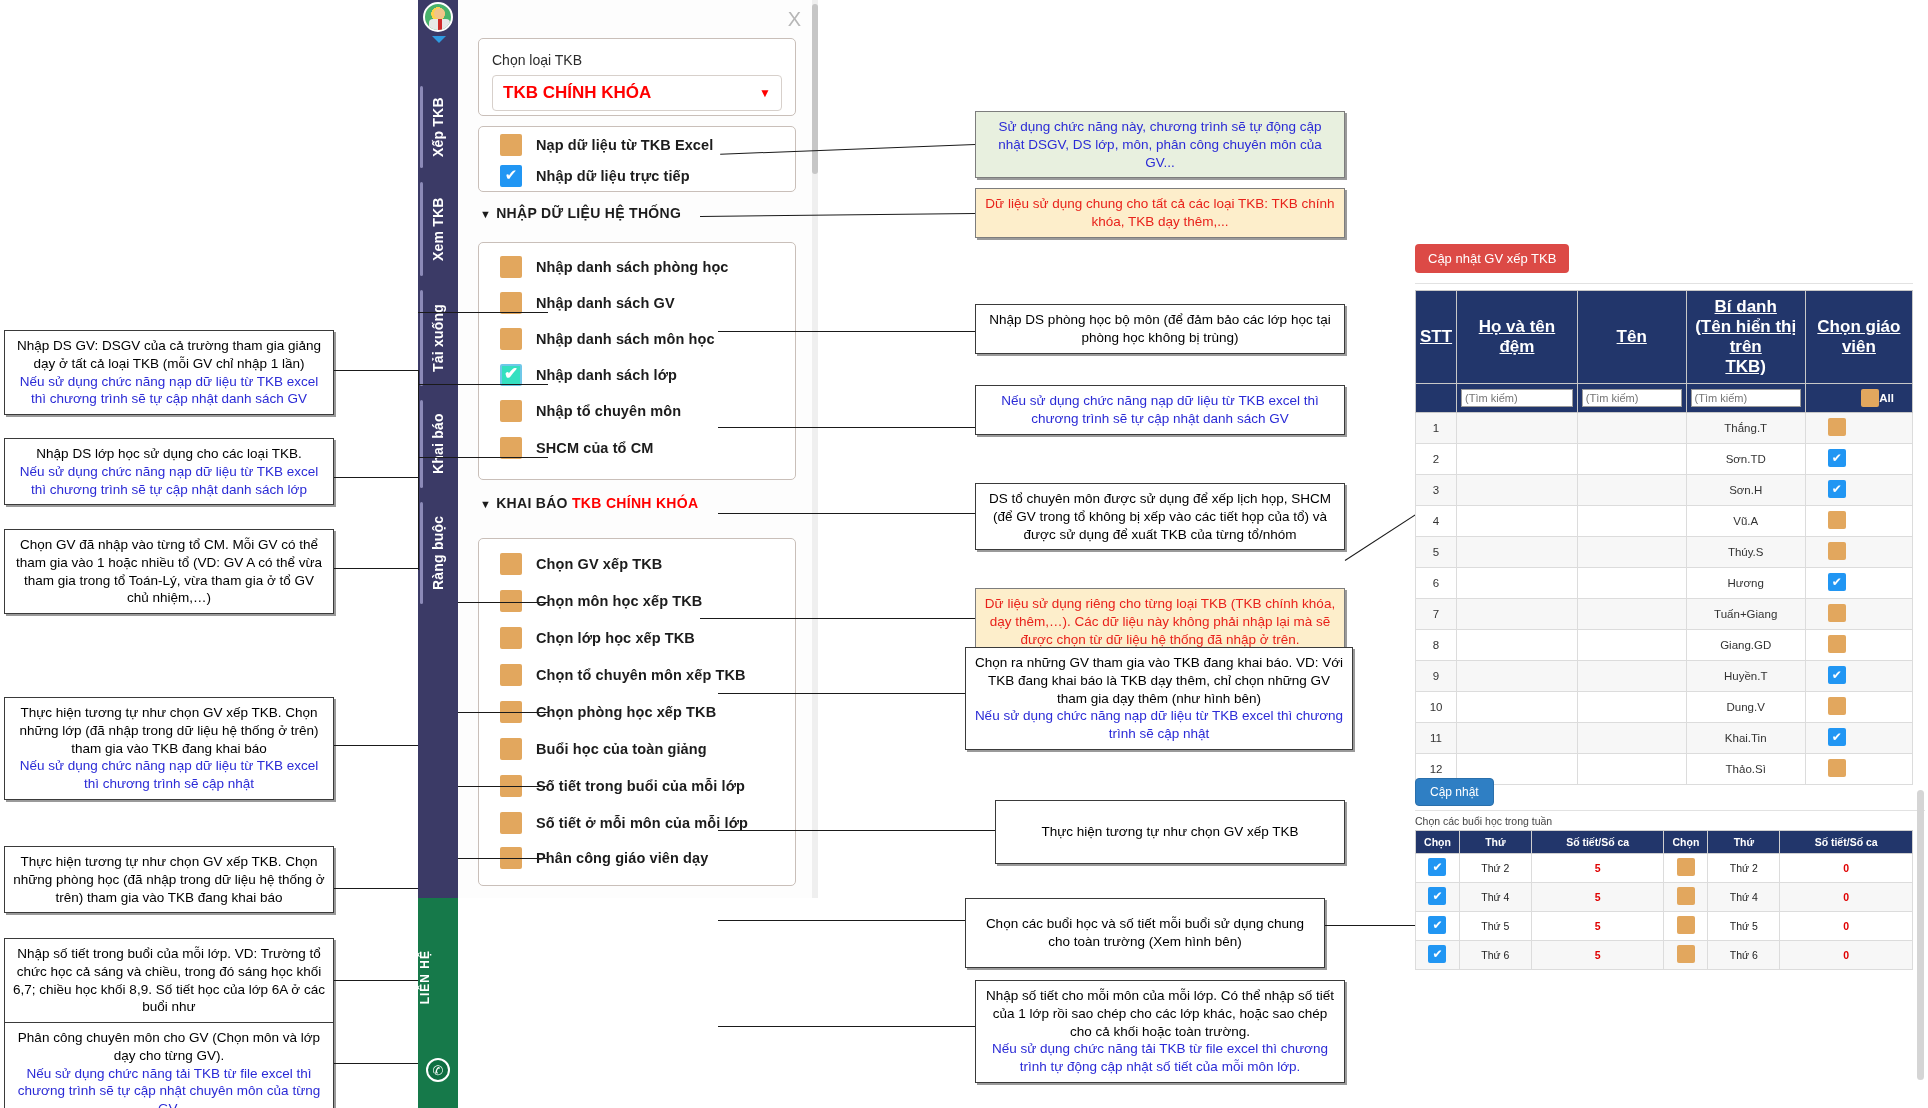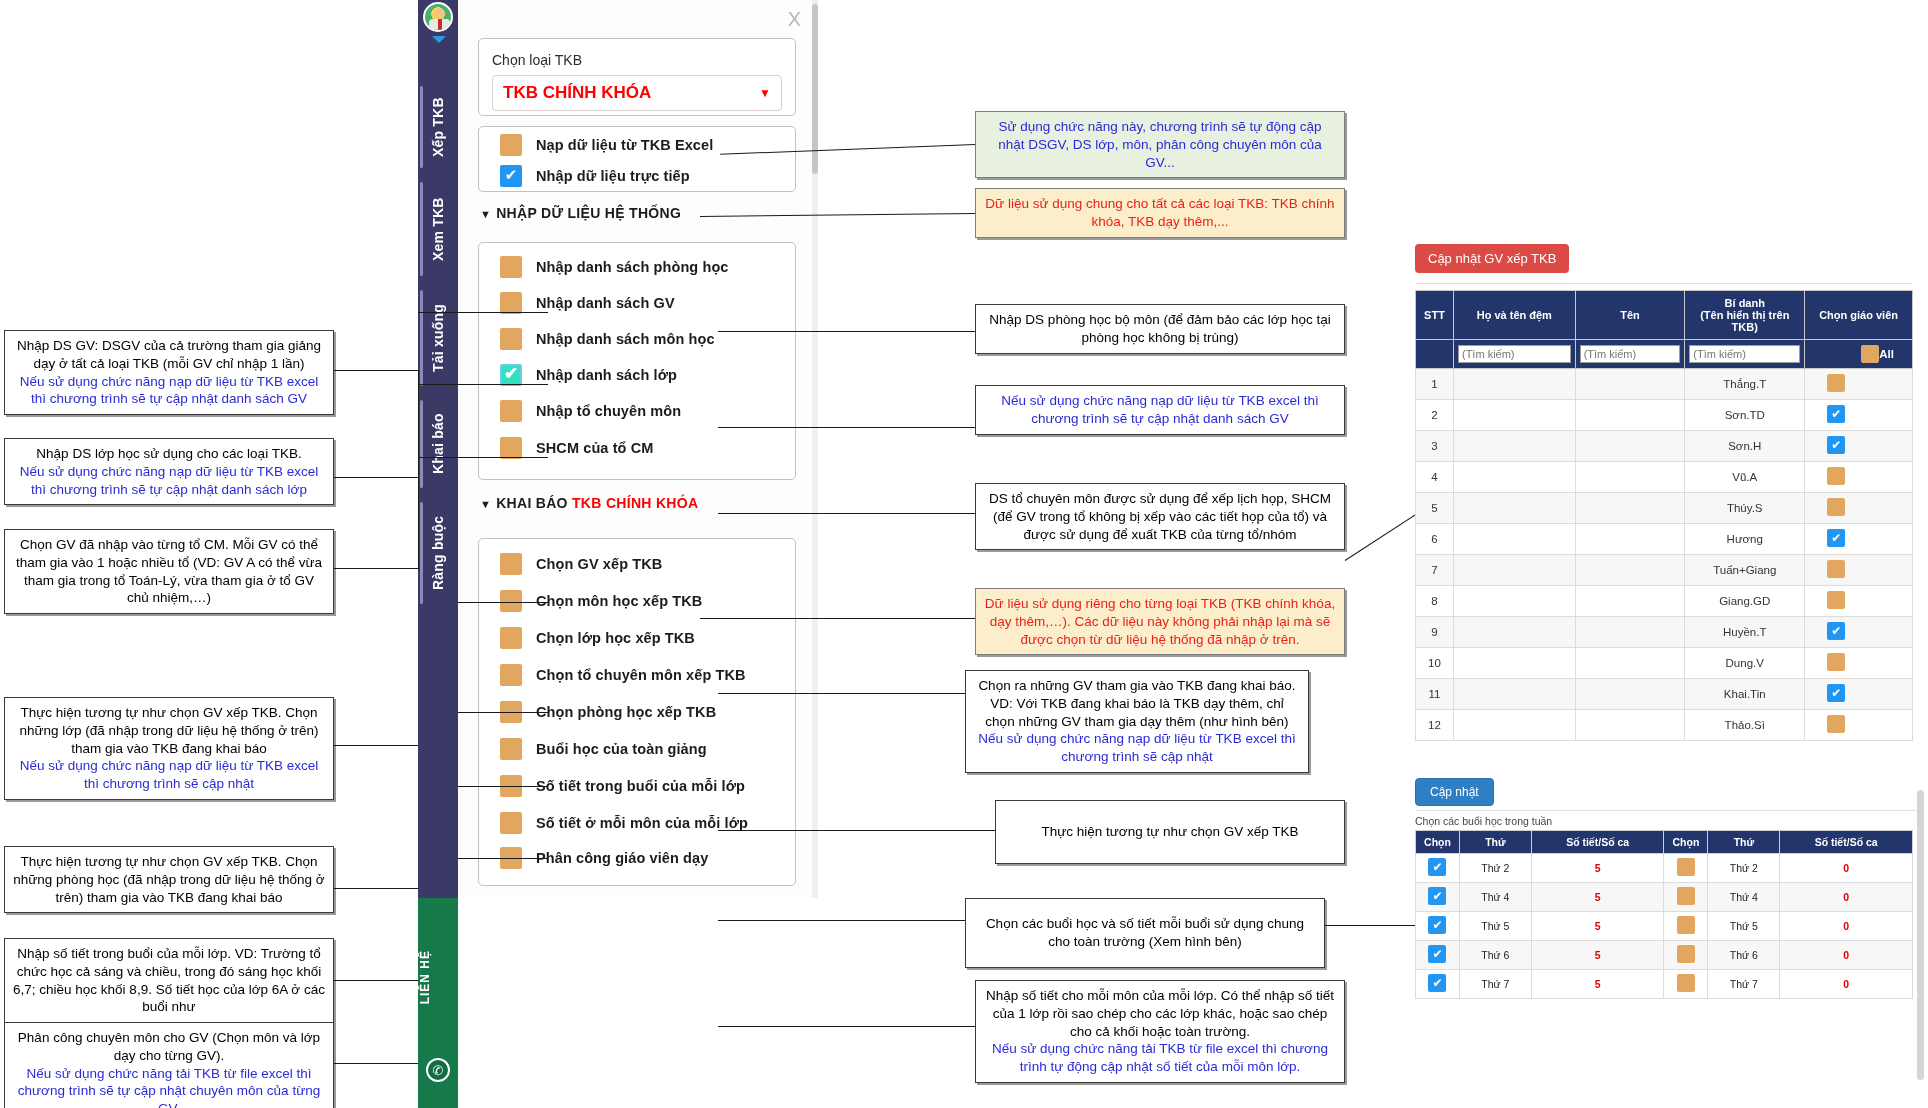--- a/index.html
+++ b/index.html
@@ -147,21 +147,21 @@
     background:#dc4a46; color:#fff; font-size:13px;
     padding:7px 13px; border-radius:4px; border:0;
     font-family:"Liberation Sans", sans-serif; cursor:pointer;
   }
   #gv-table{
     position:absolute; left:1415px; top:290px; width:498px;
     border-collapse:collapse; font-size:11.5px;
   }
   #gv-table th{
     background:#22366b; color:#ffffff; border:1px solid #c8c8c8;
-    padding:6px 4px; font-size:11px; font-weight:bold; text-align:center;
+    padding:6px 4px; font-size:17px; font-weight:bold; text-align:center;text-decoration:underline;
   }
   #gv-table td{
     border:1px solid #dcdcdc; padding:5px 4px; text-align:center;
     color:#333; background:#fff; height:24px;
   }
   #gv-table tr:nth-child(even) td{ background:#f7f7f7; }
   #gv-table tr.search-row td{ background:#22366b; border:1px solid #c8c8c8; }
   #gv-table tr.search-row input{
     width:100%; font-size:11px; padding:2px 3px; color:#555;
     border:1px solid #9c9c9c; font-family:"Liberation Sans", sans-serif;
@@ -395,21 +395,21 @@
 </div>
 <div class="note" style="left:975px;top:385px;width:370px;">
   <span class="blue">Nếu sử dụng chức năng nạp dữ liệu từ TKB excel thì chương trình sẽ tự cập nhật danh sách GV</span>
 </div>
 <div class="note" style="left:975px;top:483px;width:370px;">
   <span>DS tổ chuyên môn được sử dụng để xếp lịch họp, SHCM (để GV trong tổ không bị xếp vào các tiết họp của tổ) và được sử dụng để xuất TKB của từng tổ/nhóm</span>
 </div>
 <div class="note cream" style="left:975px;top:588px;width:370px;">
   <span class="red">Dữ liệu sử dụng riêng cho từng loại TKB (TKB chính khóa, dạy thêm,…). Các dữ liệu này không phải nhập lại mà sẽ được chọn từ dữ liệu hệ thống đã nhập ở trên.</span>
 </div>
-<div class="note" style="left:965px;top:670px;width:344px;">
+<div class="note" style="left:965px;top:647px;width:388px;">
   <span>Chọn ra những GV tham gia vào TKB đang khai báo. VD: Với TKB đang khai báo là TKB dạy thêm, chỉ chọn những GV tham gia dạy thêm (như hình bên)</span>
   <span class="blue">Nếu sử dụng chức năng nạp dữ liệu từ TKB excel thì chương trình sẽ cập nhật</span>
 </div>
 <div class="note" style="left:995px;top:800px;width:350px;padding-top:22px;padding-bottom:22px;">
   <span>Thực hiện tương tự như chọn GV xếp TKB</span>
 </div>
 <div class="note" style="left:965px;top:898px;width:360px;padding-top:16px;padding-bottom:16px;">
   <span>Chọn các buổi học và số tiết mỗi buổi sử dụng chung cho toàn trường (Xem hình bên)</span>
 </div>
 <div class="note" style="left:975px;top:980px;width:370px;">
@@ -590,24 +590,16 @@
         <td class="num">0</td>
       </tr>
       <tr>
         <td><span class="cellchk on"></span></td>
         <td>Thứ 6</td>
         <td class="num">5</td>
         <td><span class="cellchk"></span></td>
         <td>Thứ 6</td>
         <td class="num">0</td>
       </tr>
-      <tr>
-        <td><span class="cellchk on"></span></td>
-        <td>Thứ 7</td>
-        <td class="num">5</td>
-        <td><span class="cellchk"></span></td>
-        <td>Thứ 7</td>
-        <td class="num">0</td>
-      </tr>
     </tbody>
 </table>
 
 <div class="scrollbar" style="top:790px;height:290px;right:4px;"></div>
 
 </body></html>

